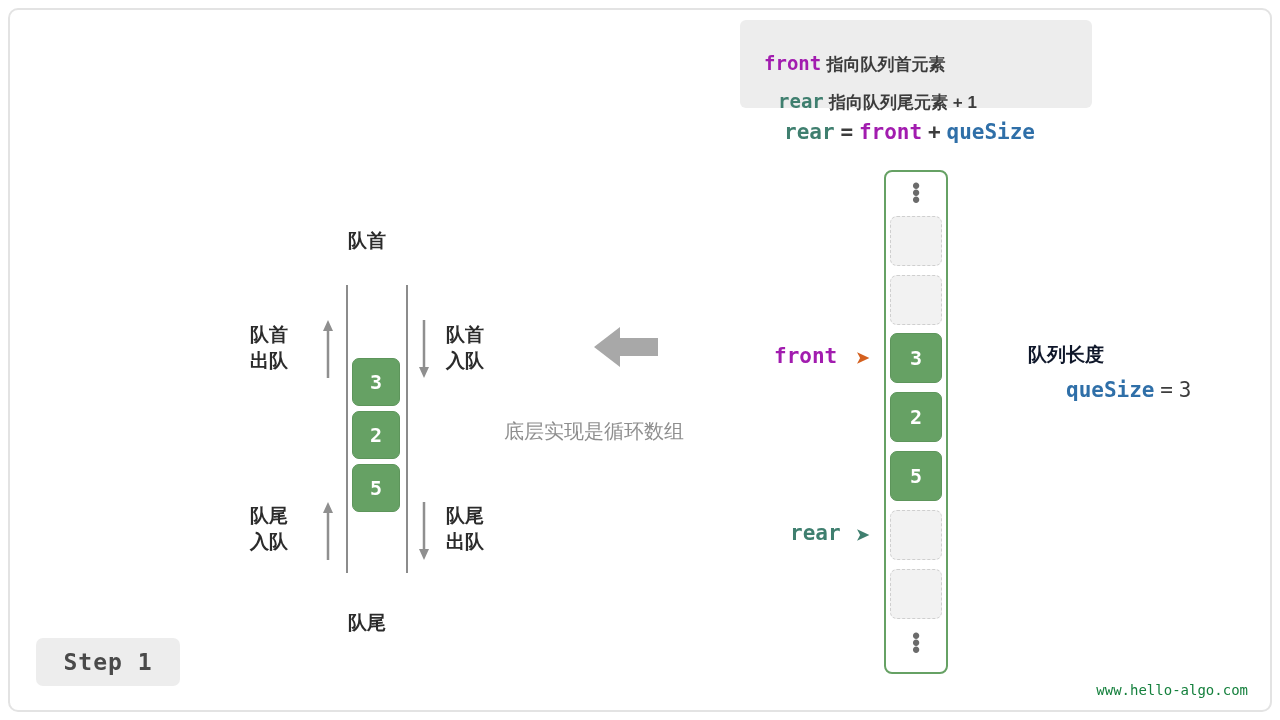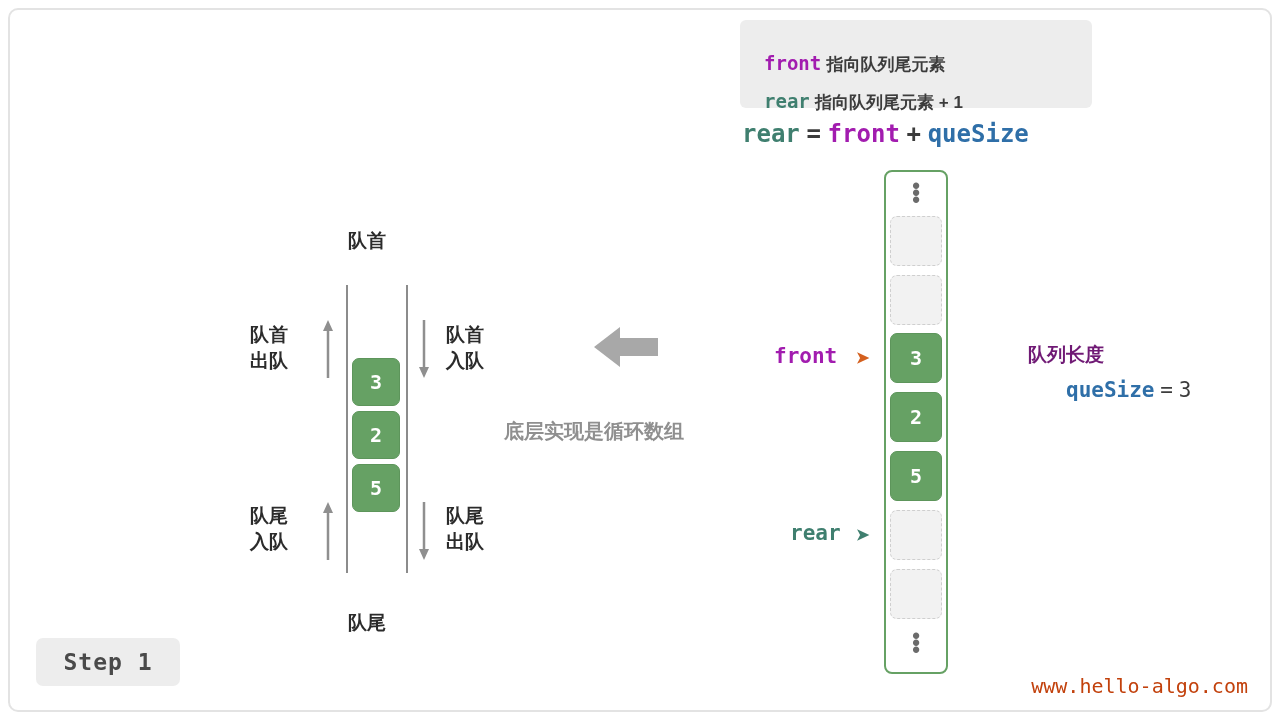--- a/index.html
+++ b/index.html
@@ -37,38 +37,38 @@
     background: #ededed;
     border-radius: 6px;
   }
   .legend-line {
     position: absolute;
     left: 24px;
     font-size: 19px;
     white-space: nowrap;
   }
   .legend-line.l1 { top: 32px; }
-  .legend-line.l2 { top: 70px; }
+  .legend-line.l2 { top: 70px; margin-left: 14px; }
   .mono {
     font-family: "DejaVu Sans Mono", monospace;
     font-weight: bold;
   }
   .c-front { color: #a21caf; }
   .c-rear  { color: #3f7f6f; }
   .legend-desc {
     color: #3c3c3c;
     font-family: "Liberation Sans", sans-serif;
     font-weight: bold;
     font-size: 17px;
   }
   .formula {
     position: absolute;
-    left: 742px;
+    left: 784px;
     top: 120px;
-    font-size: 24px;
+    font-size: 21px;
     white-space: nowrap;
   }
   .formula .op { color: #3c3c3c; font-family: "DejaVu Sans Mono", monospace; font-weight: bold;}
   .c-quesize { color: #2f6fa8; }
 
   
   .label {
     position: absolute;
     font-weight: bold;
     color: #2b2b2b;
@@ -100,21 +100,21 @@
     border: 1px solid #5d955b;
   }
   .cell.empty {
     background: #f2f2f2;
     border: 1px dashed #cfcfcf;
     color: transparent;
   }
   .note {
     position: absolute;
     text-align: center;
-    font-weight: bold;
+    font-weight: normal;
     color: #8f8f8f;
     font-size: 20px;
     line-height: 1.5;
     white-space: nowrap;
   }
   .big-arrow {
     position: absolute;
     left: 594px;
     top: 325px;
     width: 64px;
@@ -154,21 +154,21 @@
     position: absolute;
     color: #3f7f6f;
     font-size: 16px;
     font-weight: bold;
   }
   .right-text {
     position: absolute;
     font-size: 19px;
     white-space: nowrap;
     font-weight: bold;
-    color: #701a75;
+    color: #0f172a;
   }
   .quesize-line {
     position: absolute;
     left: 1066px;
     top: 378px;
     font-size: 21px;
     white-space: nowrap;
   }
 
   
@@ -186,35 +186,35 @@
     font-family: "DejaVu Sans Mono", monospace;
     font-weight: bold;
     font-size: 23px;
     color: #4a4a4a;
     letter-spacing: 1px;
   }
   .watermark {
     position: absolute;
     right: 32px;
     bottom: 22px;
-    color: #c2410c;
-    font-family: "DejaVu Sans Mono", monospace;
-    font-size: 20px;
+    color: #15803d;
+    font-family: "DejaVu Sans Mono", monospace;
+    font-size: 14px;
   }
 </style>
 </head>
 <body>
 
 <div id="canvas">
   <div class="frame"></div>
 
   <div class="legend-box">
     <div class="legend-line l1">
       <span class="mono c-front">front</span>
-      <span class="legend-desc">指向队列尾元素</span>
+      <span class="legend-desc">指向队列首元素</span>
     </div>
     <div class="legend-line l2">
       <span class="mono c-rear">rear</span>
       <span class="legend-desc">指向队列尾元素 + 1</span>
     </div>
   </div>
 
   <div class="formula">
     <span class="mono c-rear">rear</span>
     <span class="op">=</span>

